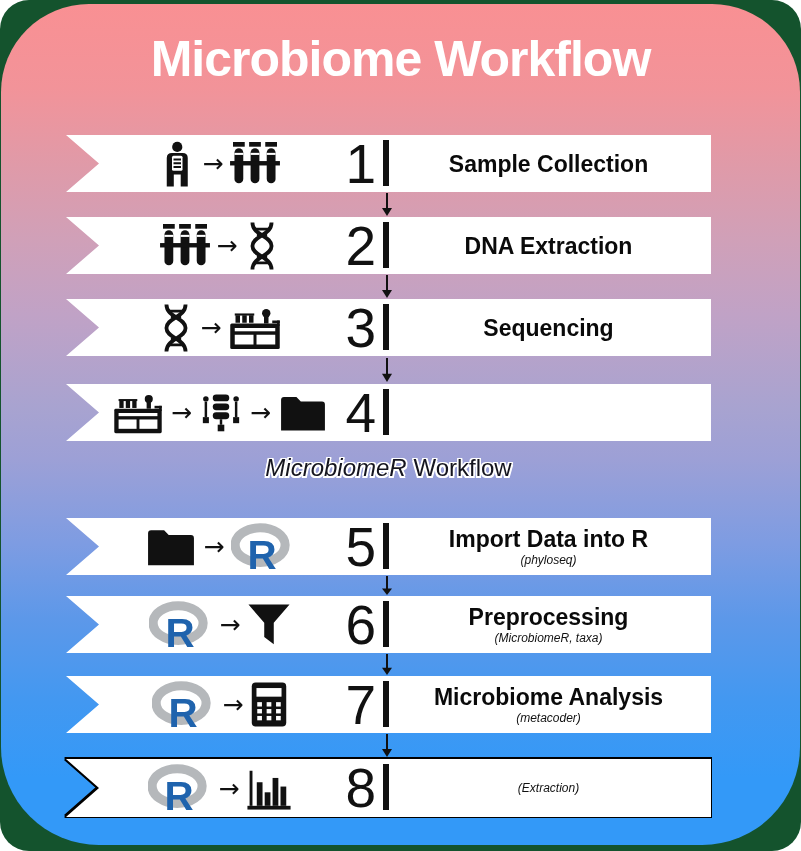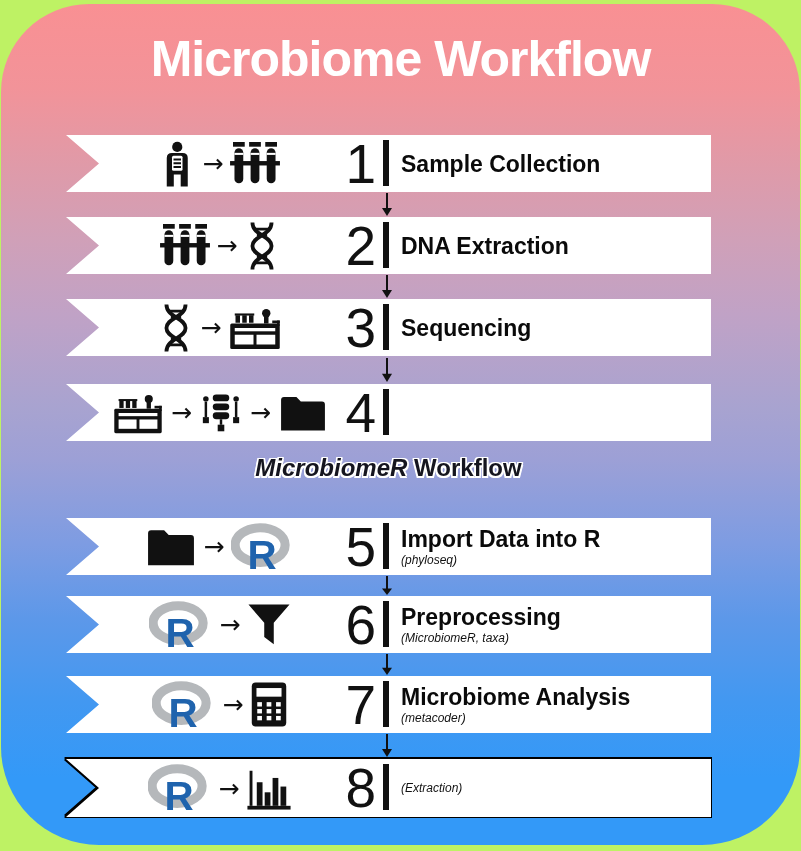--- a/index.html
+++ b/index.html
@@ -1,17 +1,17 @@
 <!DOCTYPE html>
 <html><head>
 <meta charset="utf-8">
 <style>
   html,body{margin:0;padding:0;background:#ffffff;}
-  .page{position:relative;width:801px;height:851px;background:#bef264;overflow:hidden;
-        font-family:"Liberation Sans",sans-serif;}
+  .page{position:relative;width:801px;height:851px;background:#14532d;overflow:hidden;
+        font-family:"Liberation Sans",sans-serif;border-radius:29px;}
   .card{position:absolute;left:1px;top:4px;width:799px;height:841px;
         border-radius:88px 88px 98px 98px;
         background:linear-gradient(180deg,
           #f99093 0%, #f29399 10%, #e09aa8 19%, #d0a0b8 28%, #c0a2c6 37%,
           #a8a3d0 48%, #9da0d6 54%, #7e9ce2 64%, #5d98e9 73%, #4298f1 83%,
           #3399f8 92%, #3399f8 100%);}
   .title{position:absolute;left:0;top:26px;width:100%;margin:0;text-align:center;
          font-size:50px;font-weight:700;color:#ffffff;letter-spacing:-1px;}
   .banner-wrap{position:absolute;left:65px;width:645px;height:57px;}
   .banner{position:relative;width:100%;height:100%;background:#ffffff;
@@ -19,26 +19,26 @@
   .outlined{filter:drop-shadow(1.5px 0 0 #000) drop-shadow(-1.5px 0 0 #000)
                    drop-shadow(0 1.5px 0 #000) drop-shadow(0 -1.5px 0 #000);}
   .icons{position:absolute;left:34px;top:0;bottom:0;width:240px;
          display:flex;align-items:center;justify-content:center;gap:7px;}
   .flow-arrow{font-size:25px;color:#111;line-height:1;font-family:"DejaVu Sans",sans-serif;}
   .num{position:absolute;left:205px;width:105px;top:0;bottom:0;
        display:flex;align-items:center;justify-content:flex-end;
        font-size:55px;font-weight:400;color:#111;}
   .numbar{position:absolute;left:317px;top:5px;width:6px;height:46px;background:#111;}
   .labelbox{position:absolute;left:335px;width:295px;top:0;bottom:0;
-            display:flex;flex-direction:column;align-items:flex-start;justify-content:center;}
+            display:flex;flex-direction:column;align-items:center;justify-content:center;}
   .label{font-size:23px;font-weight:700;color:#0a0a0a;line-height:26px;text-align:center;}
   .sublabel{font-size:12px;font-style:italic;color:#111;line-height:16px;text-align:center;}
   .down-arrow{position:absolute;left:379px;}
   .divider{position:absolute;left:65px;top:450px;width:645px;text-align:center;
-           font-size:24px;font-weight:700;color:#15151f;
+           font-size:24px;font-weight:400;color:#15151f;
            text-shadow:-1.5px -1.5px 0 #fff,1.5px -1.5px 0 #fff,-1.5px 1.5px 0 #fff,
                         1.5px 1.5px 0 #fff,0 -1.5px 0 #fff,0 1.5px 0 #fff,
                        -1.5px 0 0 #fff,1.5px 0 0 #fff;}
   .divider .ital{font-style:italic;}
   .divider .rest{margin-left:0.28em;}
   .icon{flex:0 0 auto;}
   svg .ink{fill:#111;}
 </style>
 </head>
 <body>

